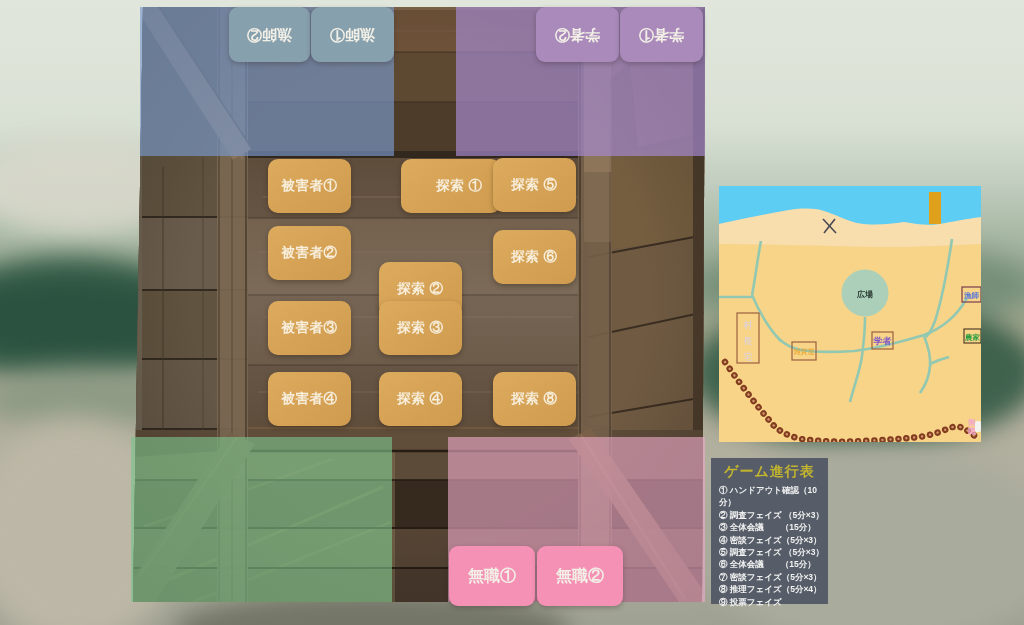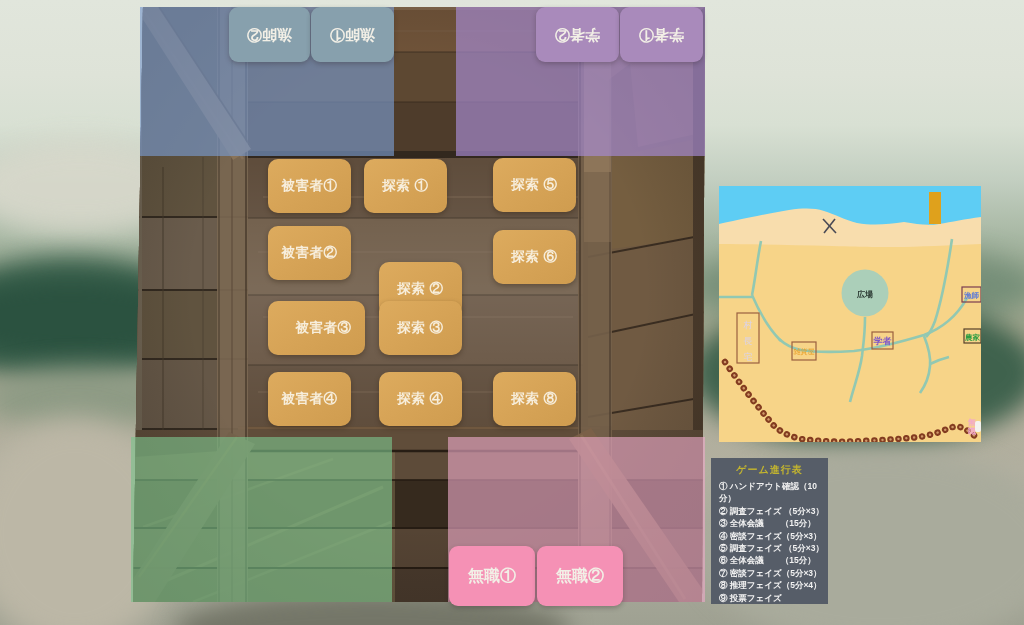--- a/index.html
+++ b/index.html
@@ -190,25 +190,25 @@
     </div>
 
 <div class="btn" style="left:620px;top:7px;width:83px;height:55px;background:#a98abb;font-size:15px;">
       <span class="rot">学者①</span>
     </div>
 
 <div class="card" style="left:268px;top:159px;">被害者①</div>
 
 <div class="card" style="left:268px;top:226px;">被害者②</div>
 
-<div class="card" style="left:268px;top:301px;padding-left:14px;">被害者③</div>
+<div class="card" style="left:268px;top:301px;">被害者③</div>
 
 <div class="card" style="left:268px;top:372px;">被害者④</div>
 
-<div class="card" style="left:364px;top:159px;">探索 ①</div>
+<div class="card" style="left:401px;top:159px;padding-left:17px;">探索 ①</div>
 
 <div class="card" style="left:379px;top:230px;margin-top:32px;">探索 ②</div>
 
 <div class="card" style="left:379px;top:301px;">探索 ③</div>
 
 <div class="card" style="left:379px;top:372px;">探索 ④</div>
 
 <div class="card" style="left:493px;top:158px;">探索 ⑤</div>
 
 <div class="card" style="left:493px;top:230px;">探索 ⑥</div>
@@ -287,21 +287,21 @@
 <g>
 <text x="253" y="239" font-size="8" fill="#f2a8cc" text-anchor="middle" font-weight="bold">無</text>
 <text x="253" y="248" font-size="8" fill="#f2a8cc" text-anchor="middle" font-weight="bold">職</text>
 <rect x="256" y="235" width="6" height="11" rx="2" fill="#f4f2ee"></rect>
 </g>
 </svg>
 </div>
 
 <div class="abs" style="left:711px;top:458px;width:117px;height:146px;background:#565d68;color:#fff;">
 
-<div style="text-align:center;margin-top:5px;font-size:10px;font-weight:bold;color:#c2b42f;letter-spacing:1px;">ゲーム進行表</div>
+<div style="text-align:center;margin-top:5px;font-size:14px;font-weight:bold;color:#c2b42f;letter-spacing:1px;">ゲーム進行表</div>
 
 <div style="margin:3px 0 0 8px;font-size:8.5px;line-height:12.4px;color:#f2f2f2;font-weight:bold;">
 <div>① ハンドアウト確認（10分）</div>
 <div>② 調査フェイズ （5分×3）</div>
 <div>③ 全体会議　　（15分）</div>
 <div>④ 密談フェイズ（5分×3）</div>
 <div>⑤ 調査フェイズ （5分×3）</div>
 <div>⑥ 全体会議　　（15分）</div>
 <div>⑦ 密談フェイズ（5分×3）</div>
 <div>⑧ 推理フェイズ（5分×4）</div>

